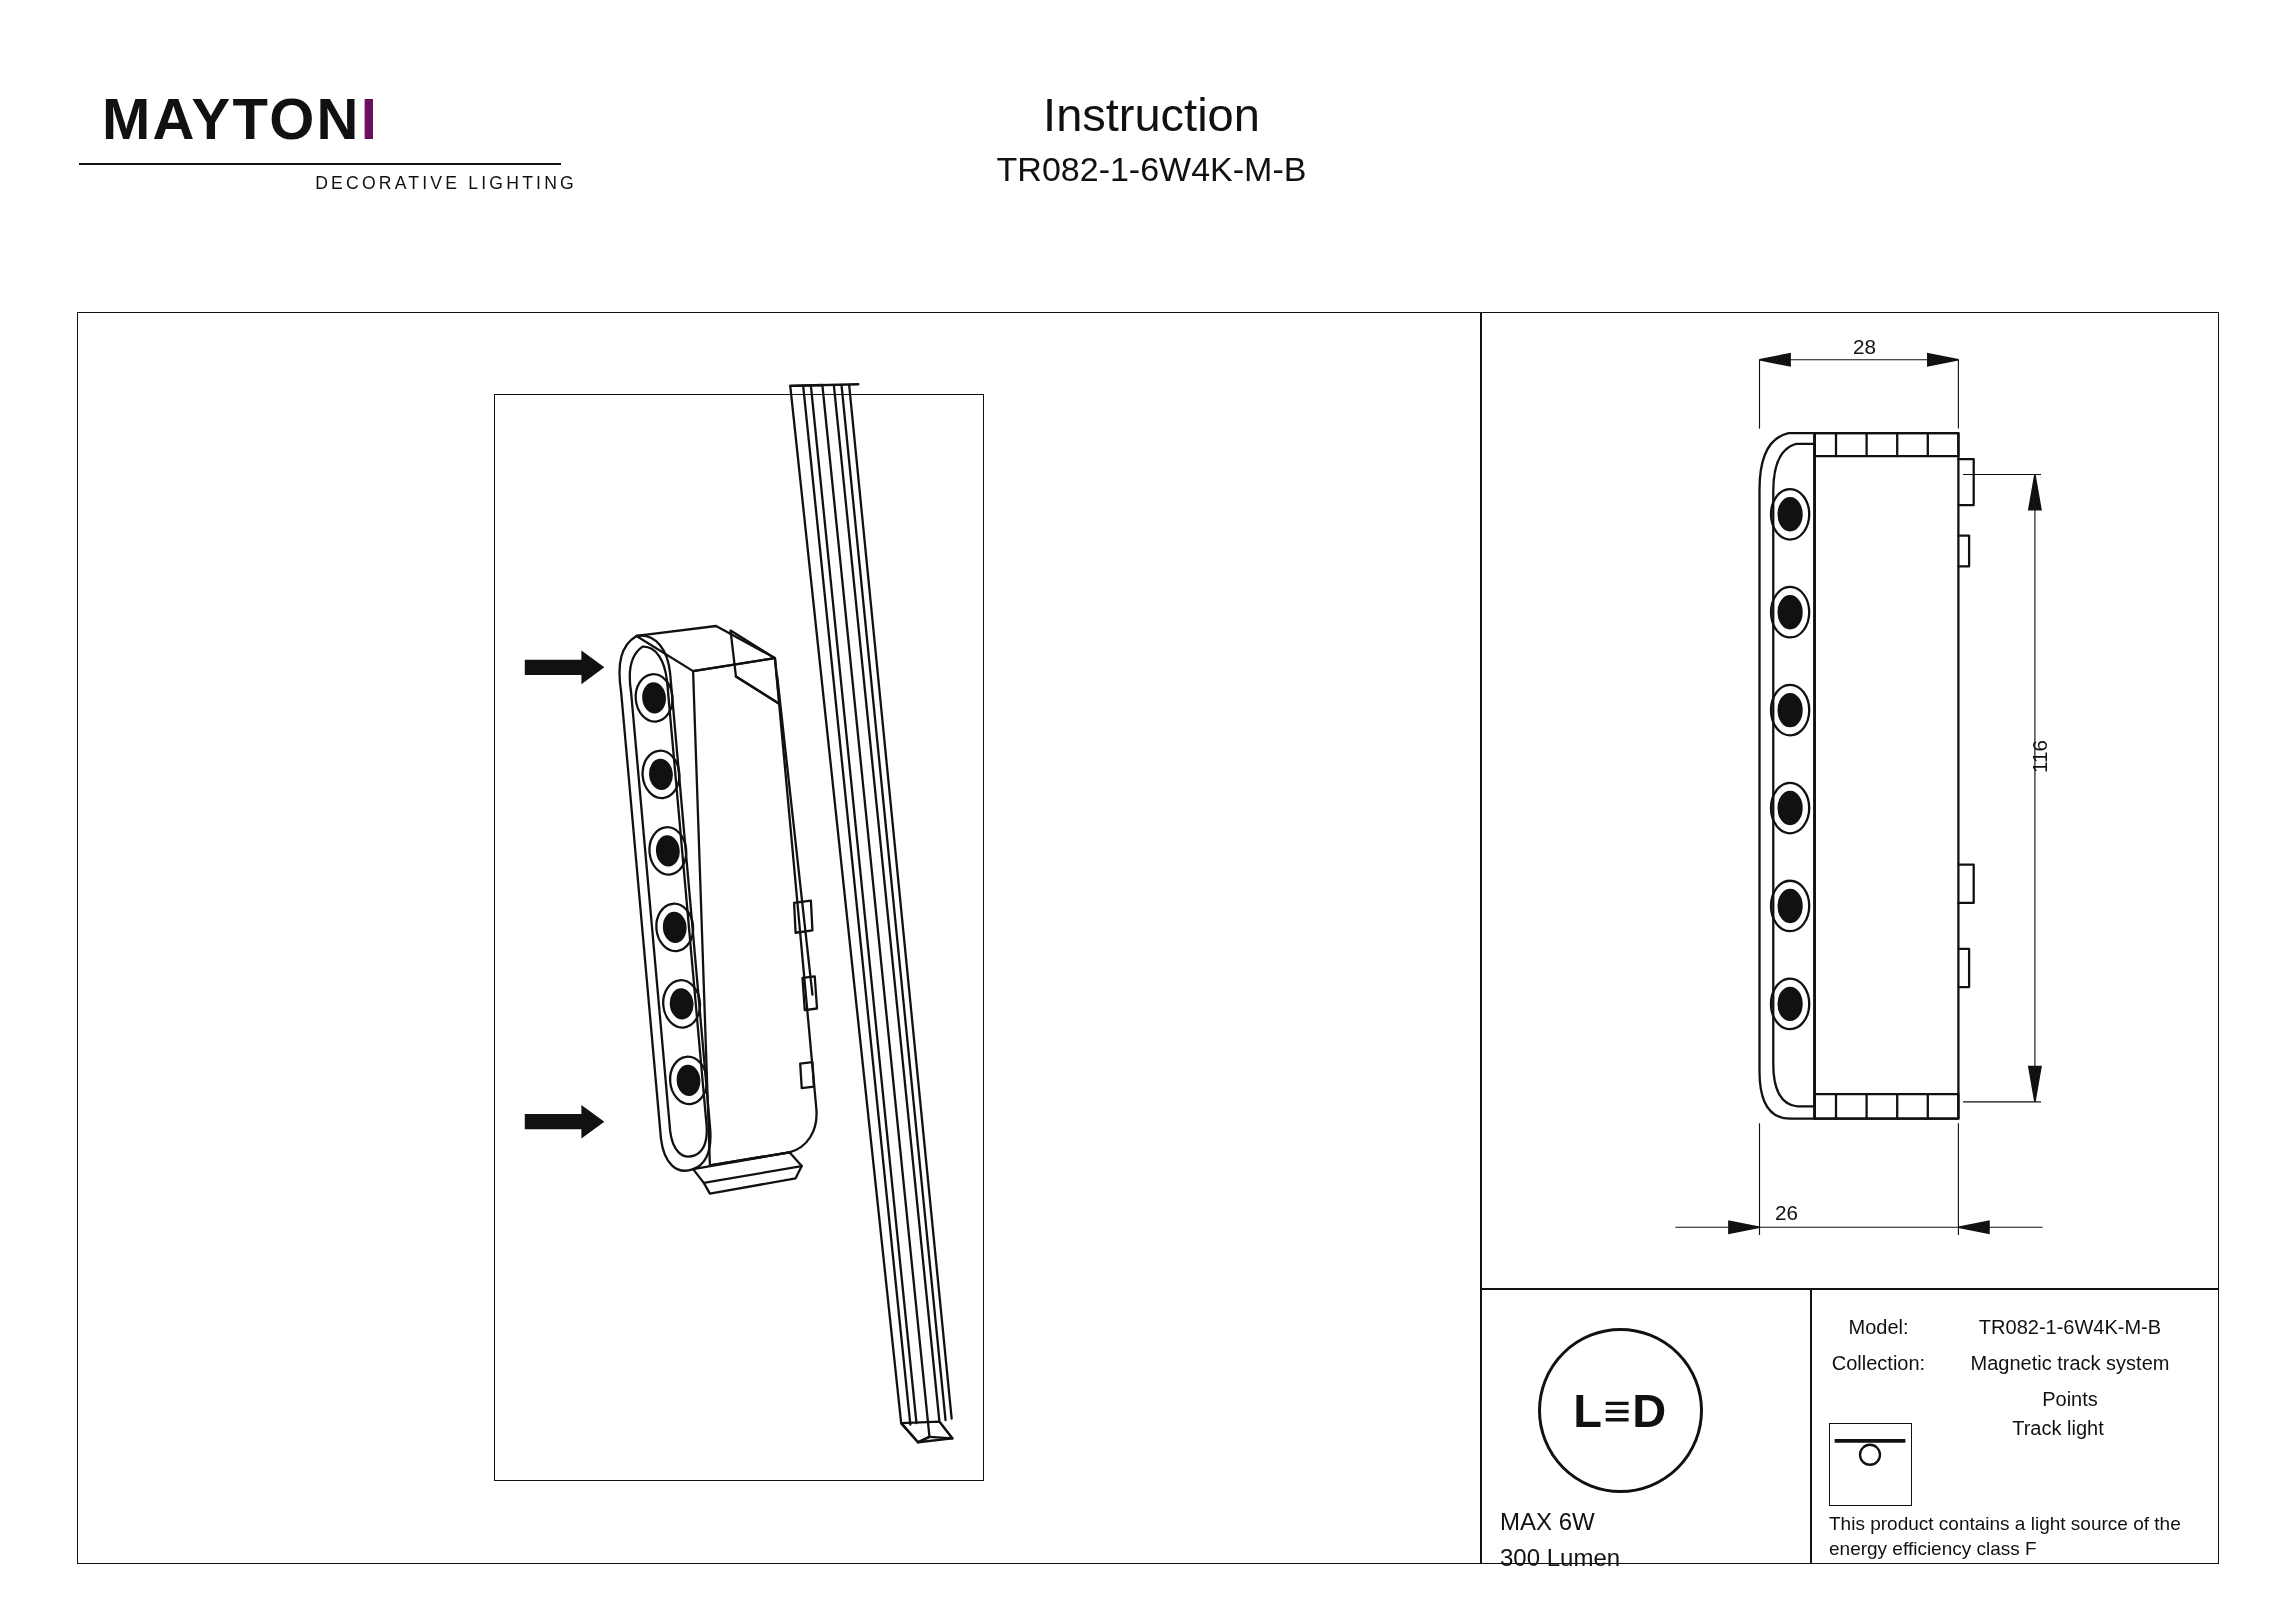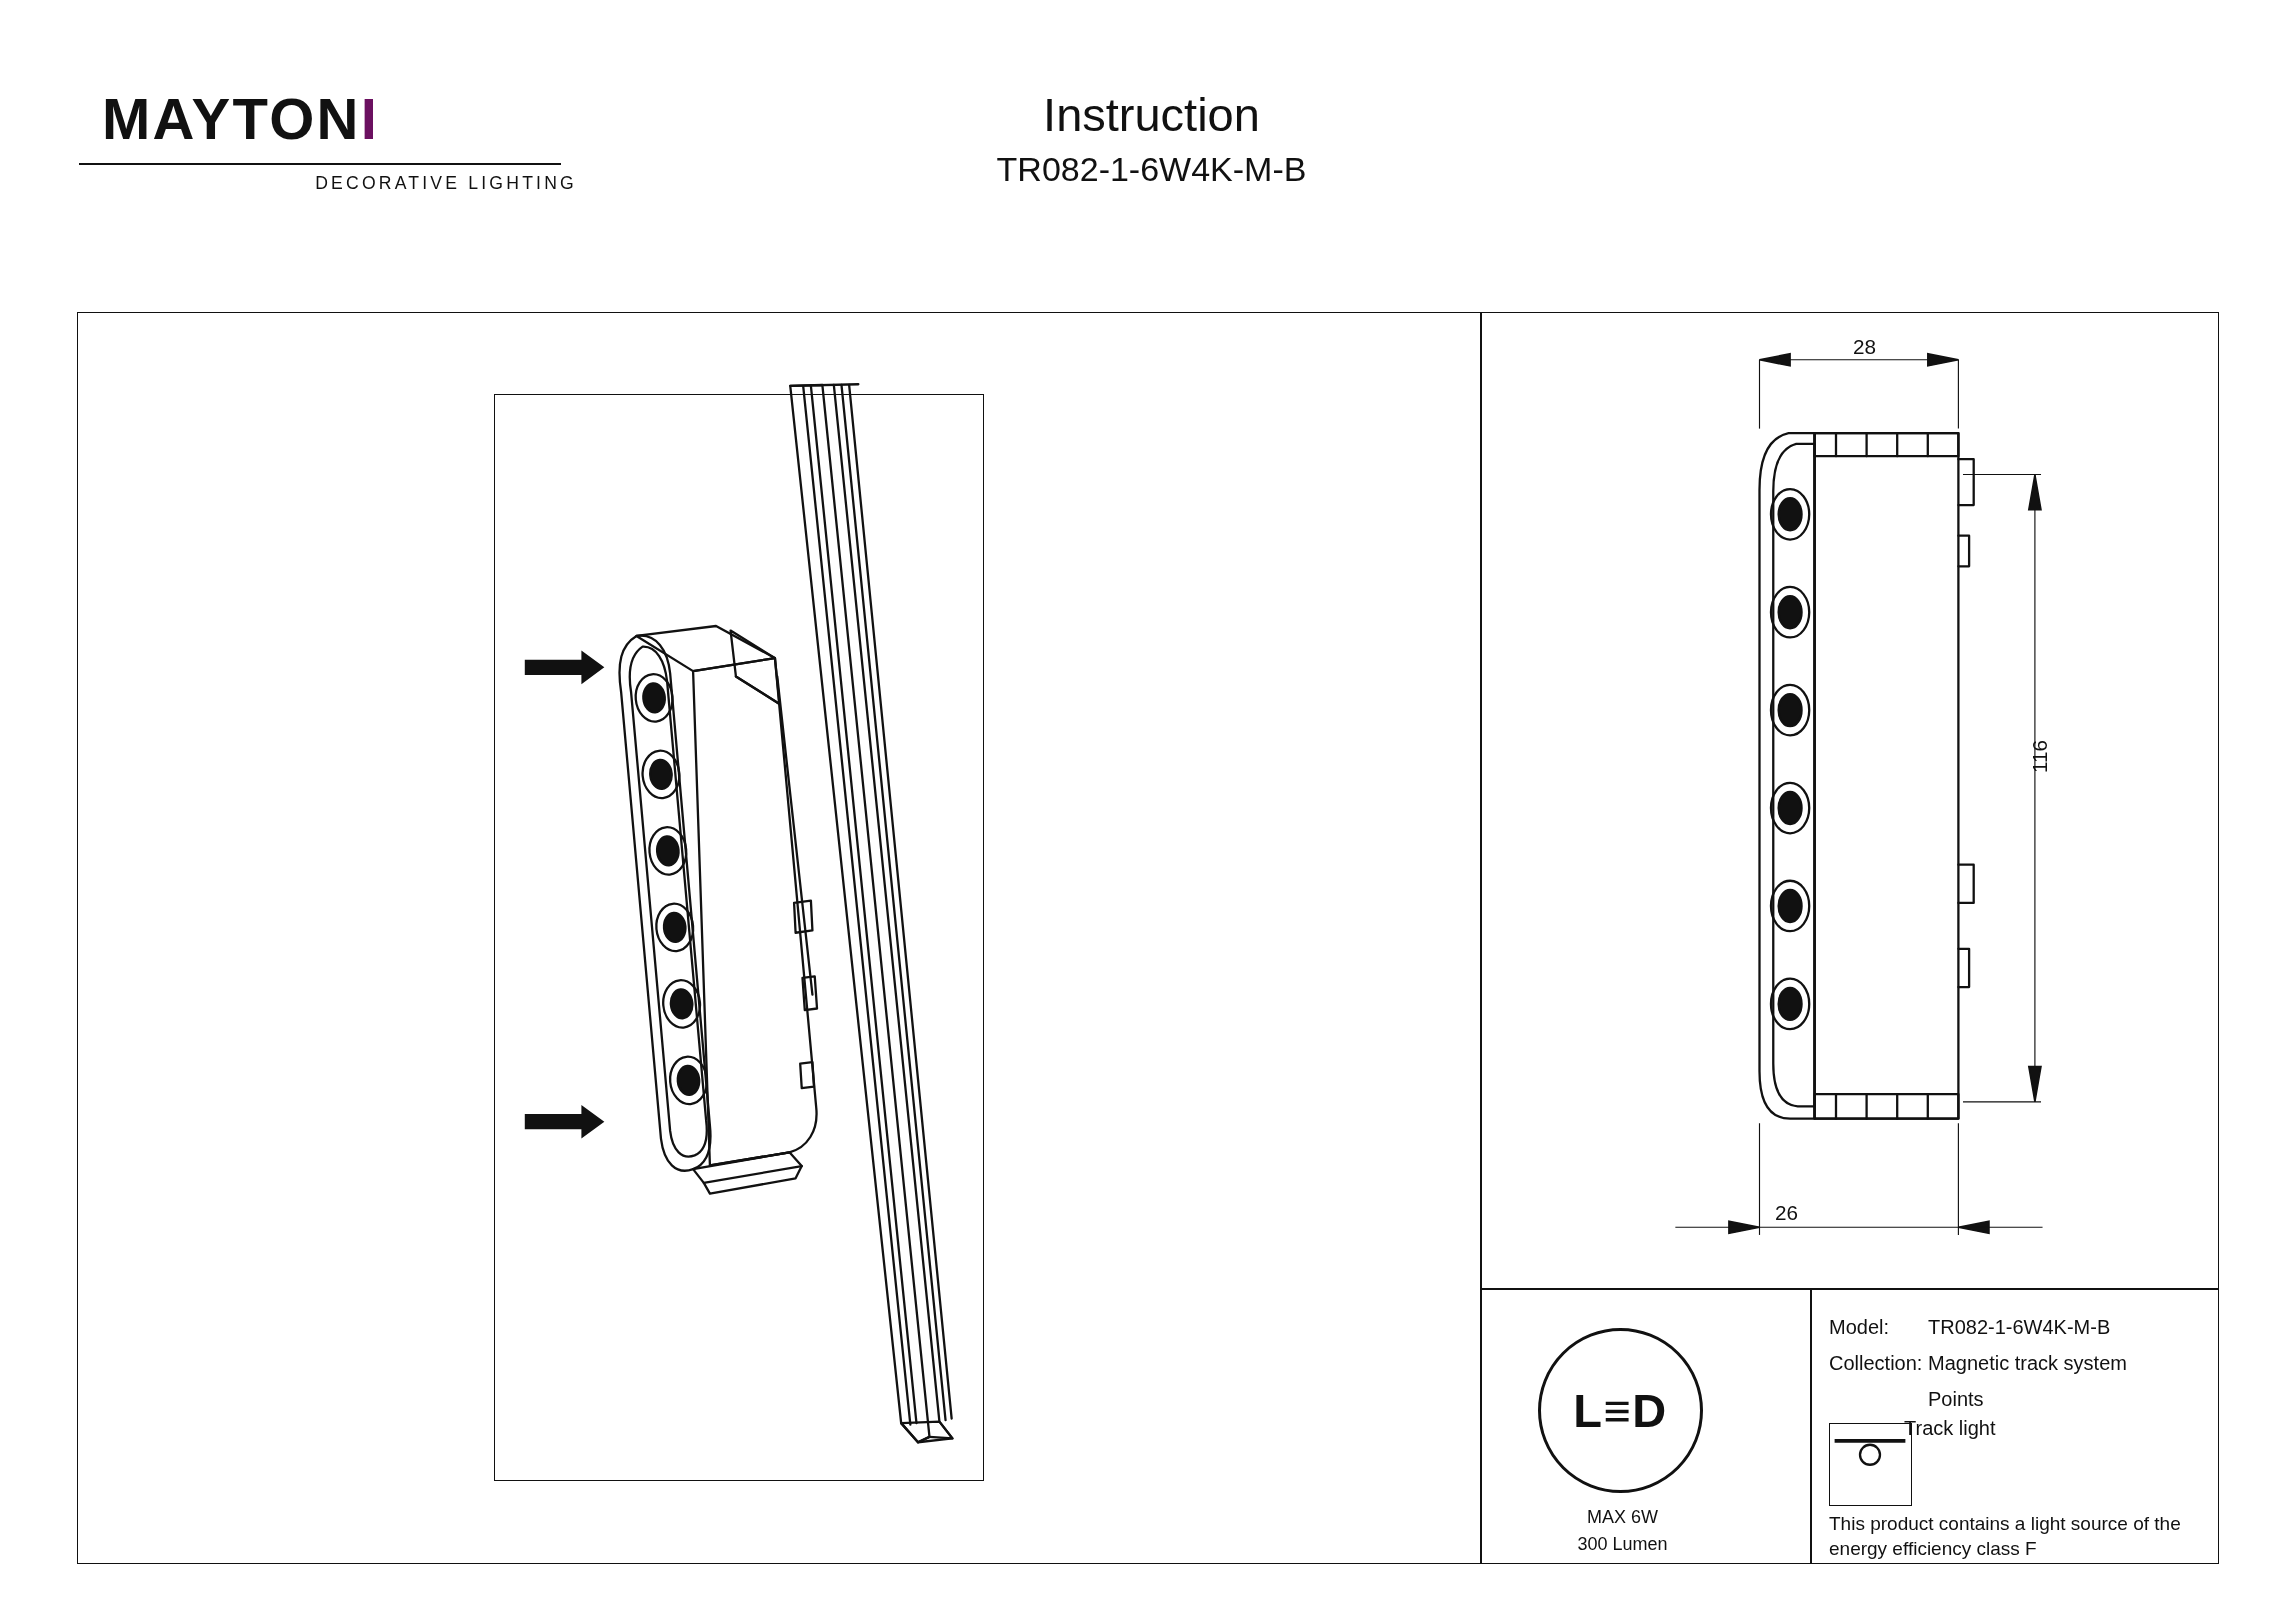--- a/index.html
+++ b/index.html
@@ -155,34 +155,34 @@
     font-weight: bold;
     letter-spacing: 1.5px;
     color: #111111;
     line-height: 1;
   }
   .led-caption {
     position: absolute;
     left: 1500px;
     top: 1504px;
     width: 245px;
-    text-align: center;
-    font-size: 18px;
+    font-size: 24px;
     color: #111111;
     line-height: 1.5;
   }
 
   
   .spec {
     position: absolute;
     left: 1829px;
     top: 1316px;
     width: 383px;
     font-size: 20px;
     color: #111111;
+    text-align: center;
   }
   .spec-row {
     display: flex;
     align-items: baseline;
     margin-bottom: 13px;
   }
   .spec-label {
     width: 99px;
     flex: 0 0 99px;
   }

